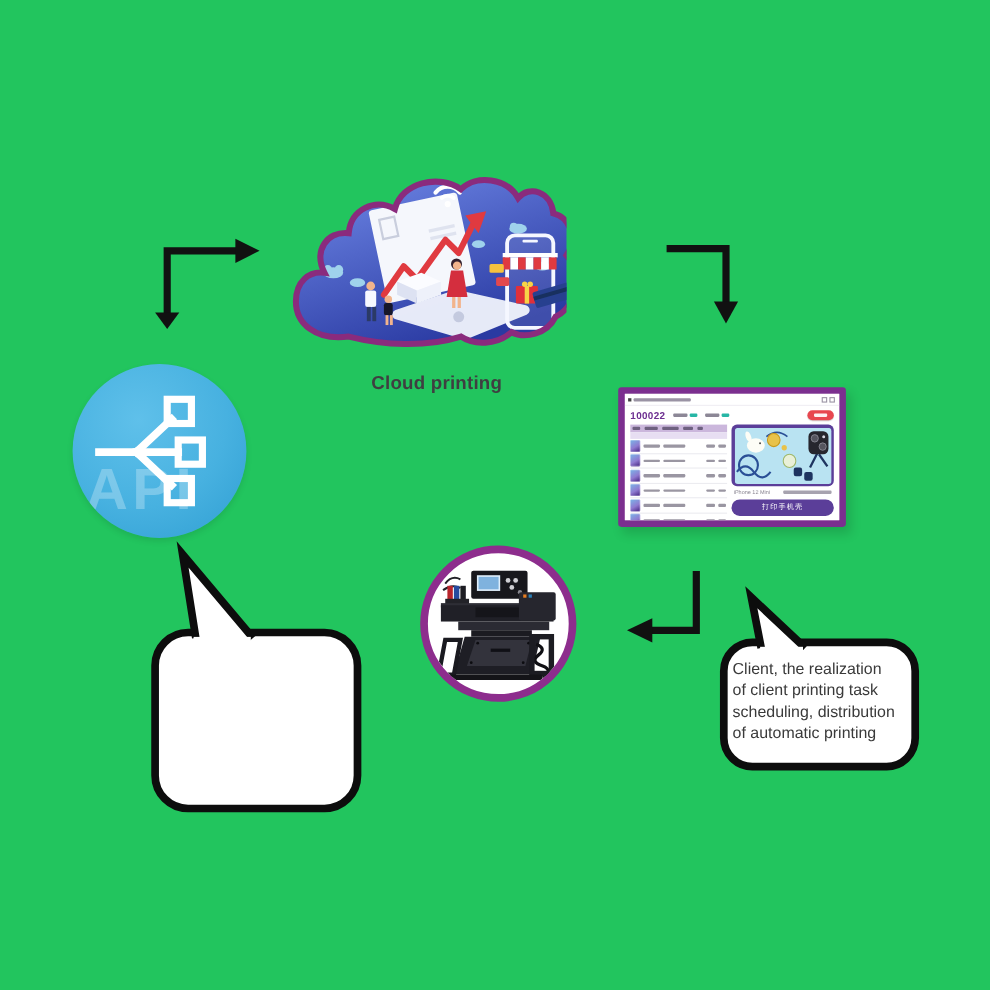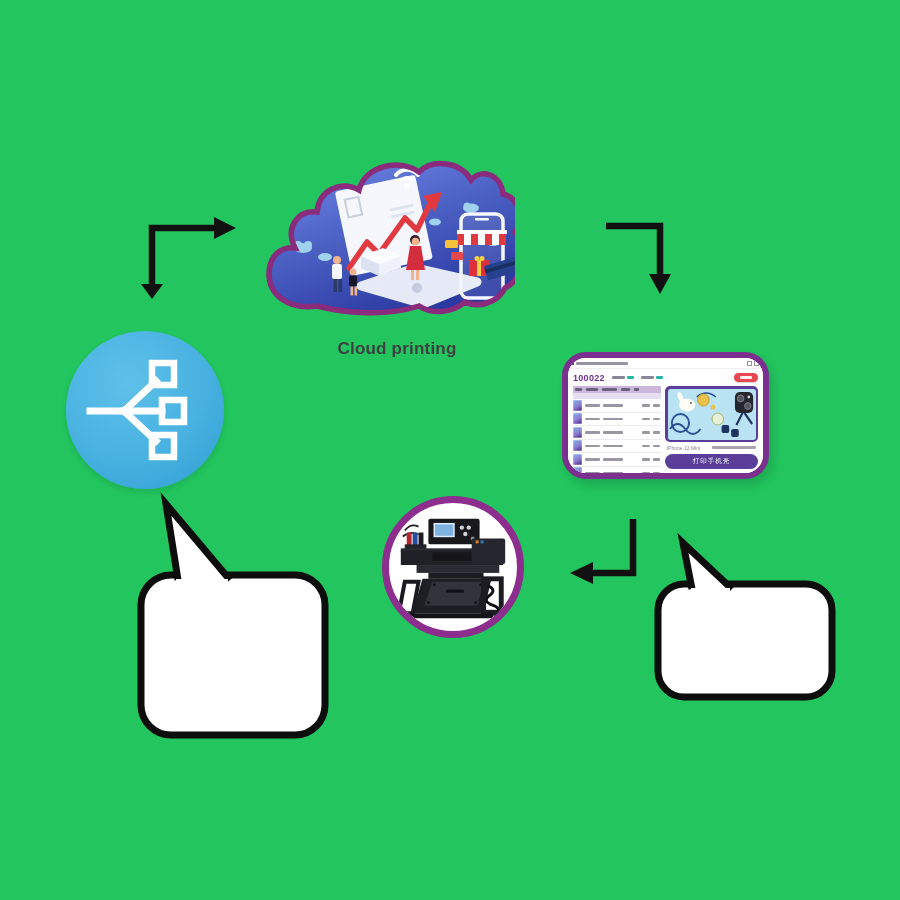--- a/index.html
+++ b/index.html
@@ -14,21 +14,21 @@
 
   
   #api-node{left:66px;top:331px;width:158px;height:158px;border-radius:50%;
             background:radial-gradient(circle at 38% 32%, #5fc0ea 0%, var(--api-blue) 55%, #2f9ed2 100%);
             overflow:hidden;box-shadow:0 3px 6px rgba(0,0,0,.10);}
   #api-watermark{position:absolute;left:12px;top:84px;font-size:53px;font-weight:bold;
                  color:rgba(255,255,255,.27);letter-spacing:4px;}
 
   
   #tablet{left:562px;top:352px;width:207px;height:127px;box-sizing:border-box;
-          border:6px solid var(--tablet-border);border-radius:24px;background:#ffffff;
+          border:6px solid var(--tablet-border);border-radius:3px;background:#ffffff;
           box-shadow:4px 6px 10px rgba(0,0,0,.14);overflow:hidden;padding-left:12px;}
   #tablet-inner{position:absolute;inset:0;background:#fff;font-family:"Liberation Sans",sans-serif;}
   #t-titlebar{height:9px;display:flex;align-items:center;padding:1px 4px 0 3px;border-bottom:1px solid #f0eef3;}
   .t-appicon{width:3px;height:3px;background:#444;margin-right:2px;}
   .t-titletext{width:52px;height:2.5px;background:#9a93a4;border-radius:1px;}
   .t-winctrl{margin-left:auto;display:flex;gap:2px;}
   .t-winctrl i{display:block;width:3px;height:3px;border:0.5px solid #9a93a4;}
   #t-headrow{display:flex;align-items:center;padding:2px 5px 1px 5px;height:13px;}
   #t-order{font-size:9px;font-weight:bold;color:var(--header-purple);letter-spacing:.3px;}
   .t-stat{display:flex;align-items:center;gap:2px;margin-left:7px;}
@@ -183,20 +183,21 @@
       <rect x="180" y="84" width="13" height="8" rx="1.5" fill="#f6c23e"></rect>
       <rect x="186" y="96" width="12" height="8" rx="1.5" fill="#e3484e"></rect>
     </g>
 
     <path fill="none" style="stroke:var(--cloud-border)" stroke-width="5.5" d="M 52 150 C 22 154 4 138 4 118 C 4 100 16 90 30 92 C 20 72 32 54 52 56 C 54 34 76 24 94 34 C 100 10 134 2 154 16 C 168 2 196 6 206 24 C 216 12 236 18 238 38 C 254 42 260 62 250 76 C 264 92 260 122 240 132 C 232 148 212 152 200 146 C 186 158 166 158 154 150 C 122 160 84 158 52 150 Z"></path>
   </svg>
 
   <div id="cloud-label" class="abs">Cloud printing</div>
 
   <div id="api-node" class="abs">
+    <span id="api-watermark">API</span>
     <svg viewBox="0 0 158 158" style="position:absolute;inset:0;">
       <g stroke="#ffffff" stroke-width="7" fill="none" stroke-linecap="square">
         <line x1="24" y1="80" x2="58" y2="80"></line>
         <line x1="58" y1="80" x2="90" y2="50"></line>
         <line x1="58" y1="80" x2="96" y2="80"></line>
         <line x1="58" y1="80" x2="90" y2="110"></line>
       </g>
       <g stroke="#ffffff" stroke-width="6.5" fill="none">
         <rect x="86" y="32" width="22" height="22"></rect>
         <rect x="96" y="69" width="22" height="22"></rect>
@@ -392,14 +393,18 @@
       <rect x="176" y="579" width="52" height="6" fill="#ffffff"></rect>
     </g>
 
     <g>
       <rect x="658" y="584" width="174" height="113" rx="26" fill="#ffffff" style="stroke:var(--bubble-border)" stroke-width="7"></rect>
       <path d="M 692 589 L 683 543 L 732 589" fill="#ffffff" style="stroke:var(--bubble-border)" stroke-width="7" stroke-linejoin="miter"></path>
       <rect x="691" y="588" width="39" height="6" fill="#ffffff"></rect>
     </g>
   </svg>
 
+  <div id="bubble-text-right" class="abs bubble-text">Client, the realization
+of client printing task
+scheduling, distribution
+of automatic printing</div>
 
 </div>
 
 </body></html>

